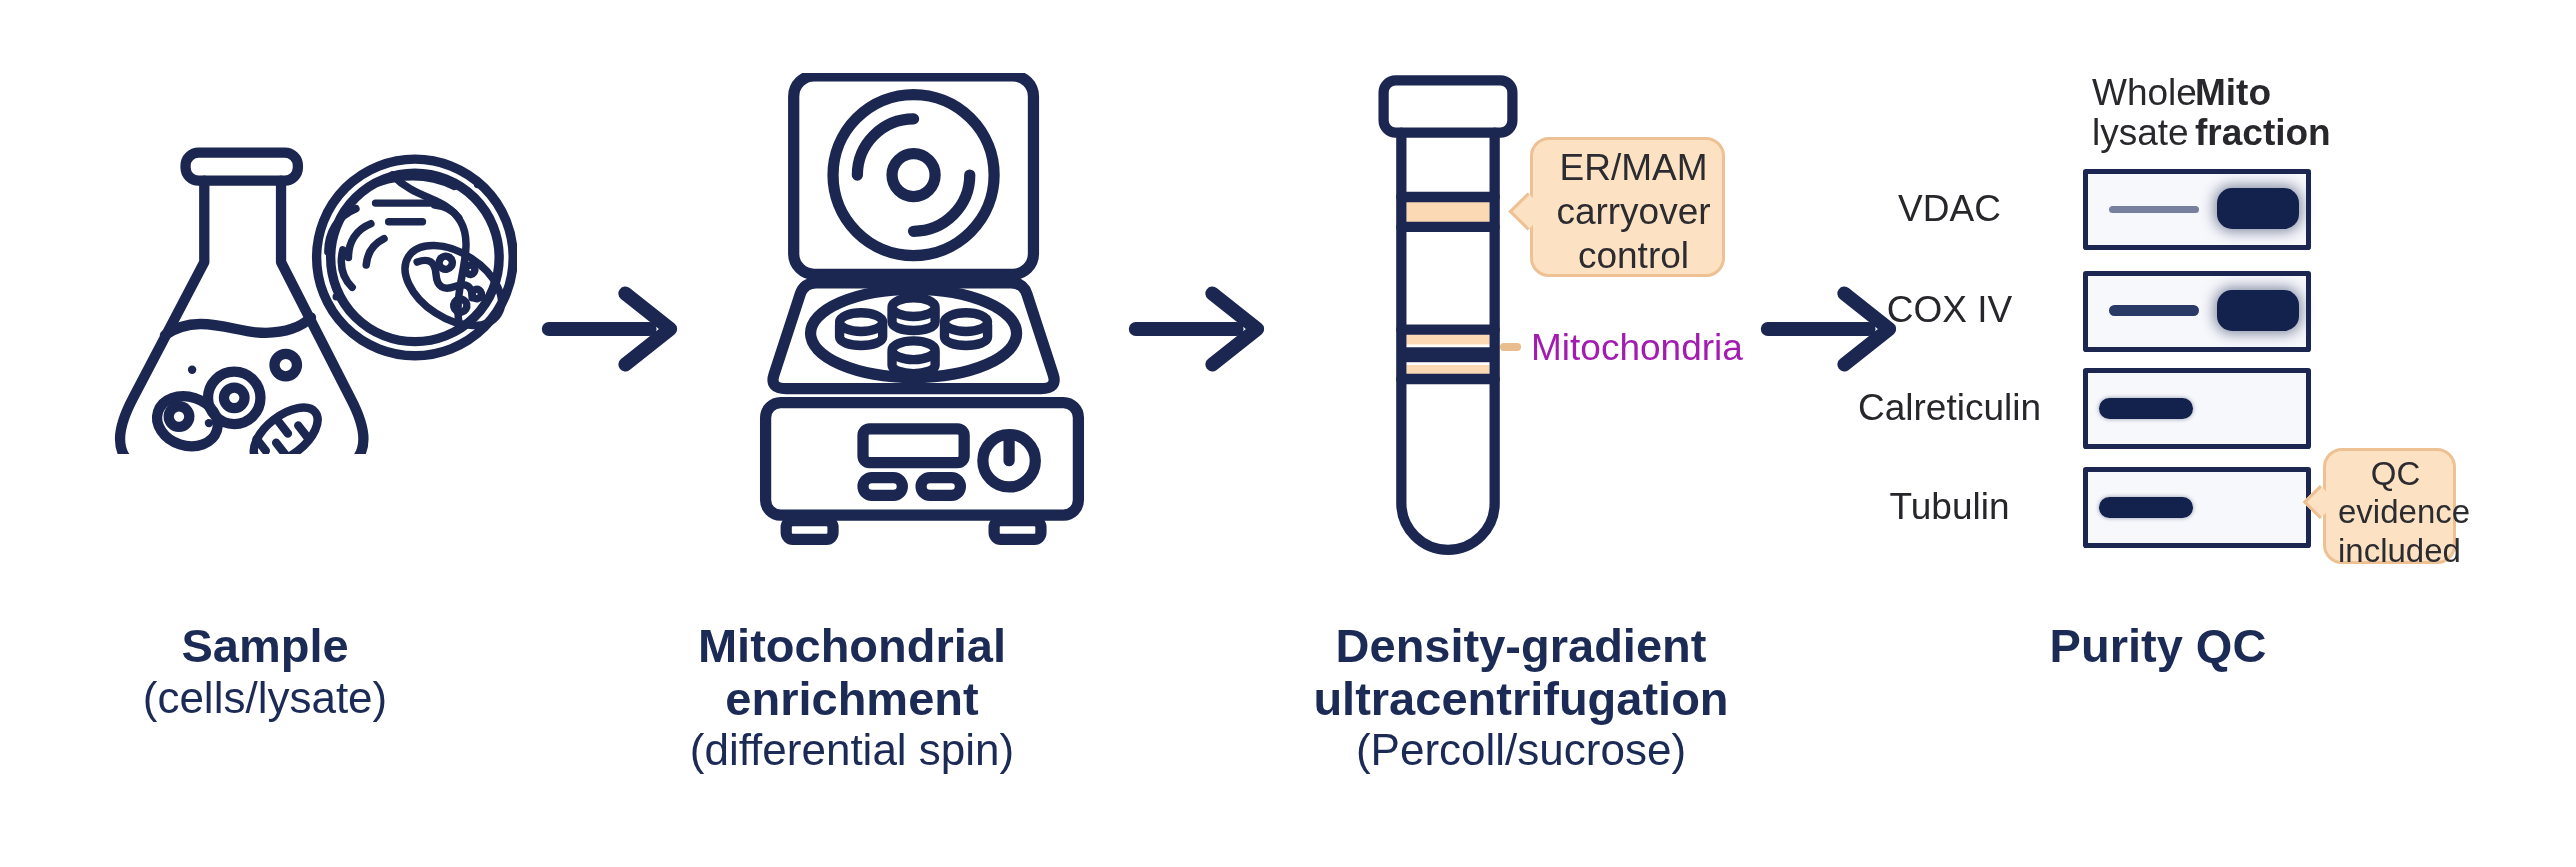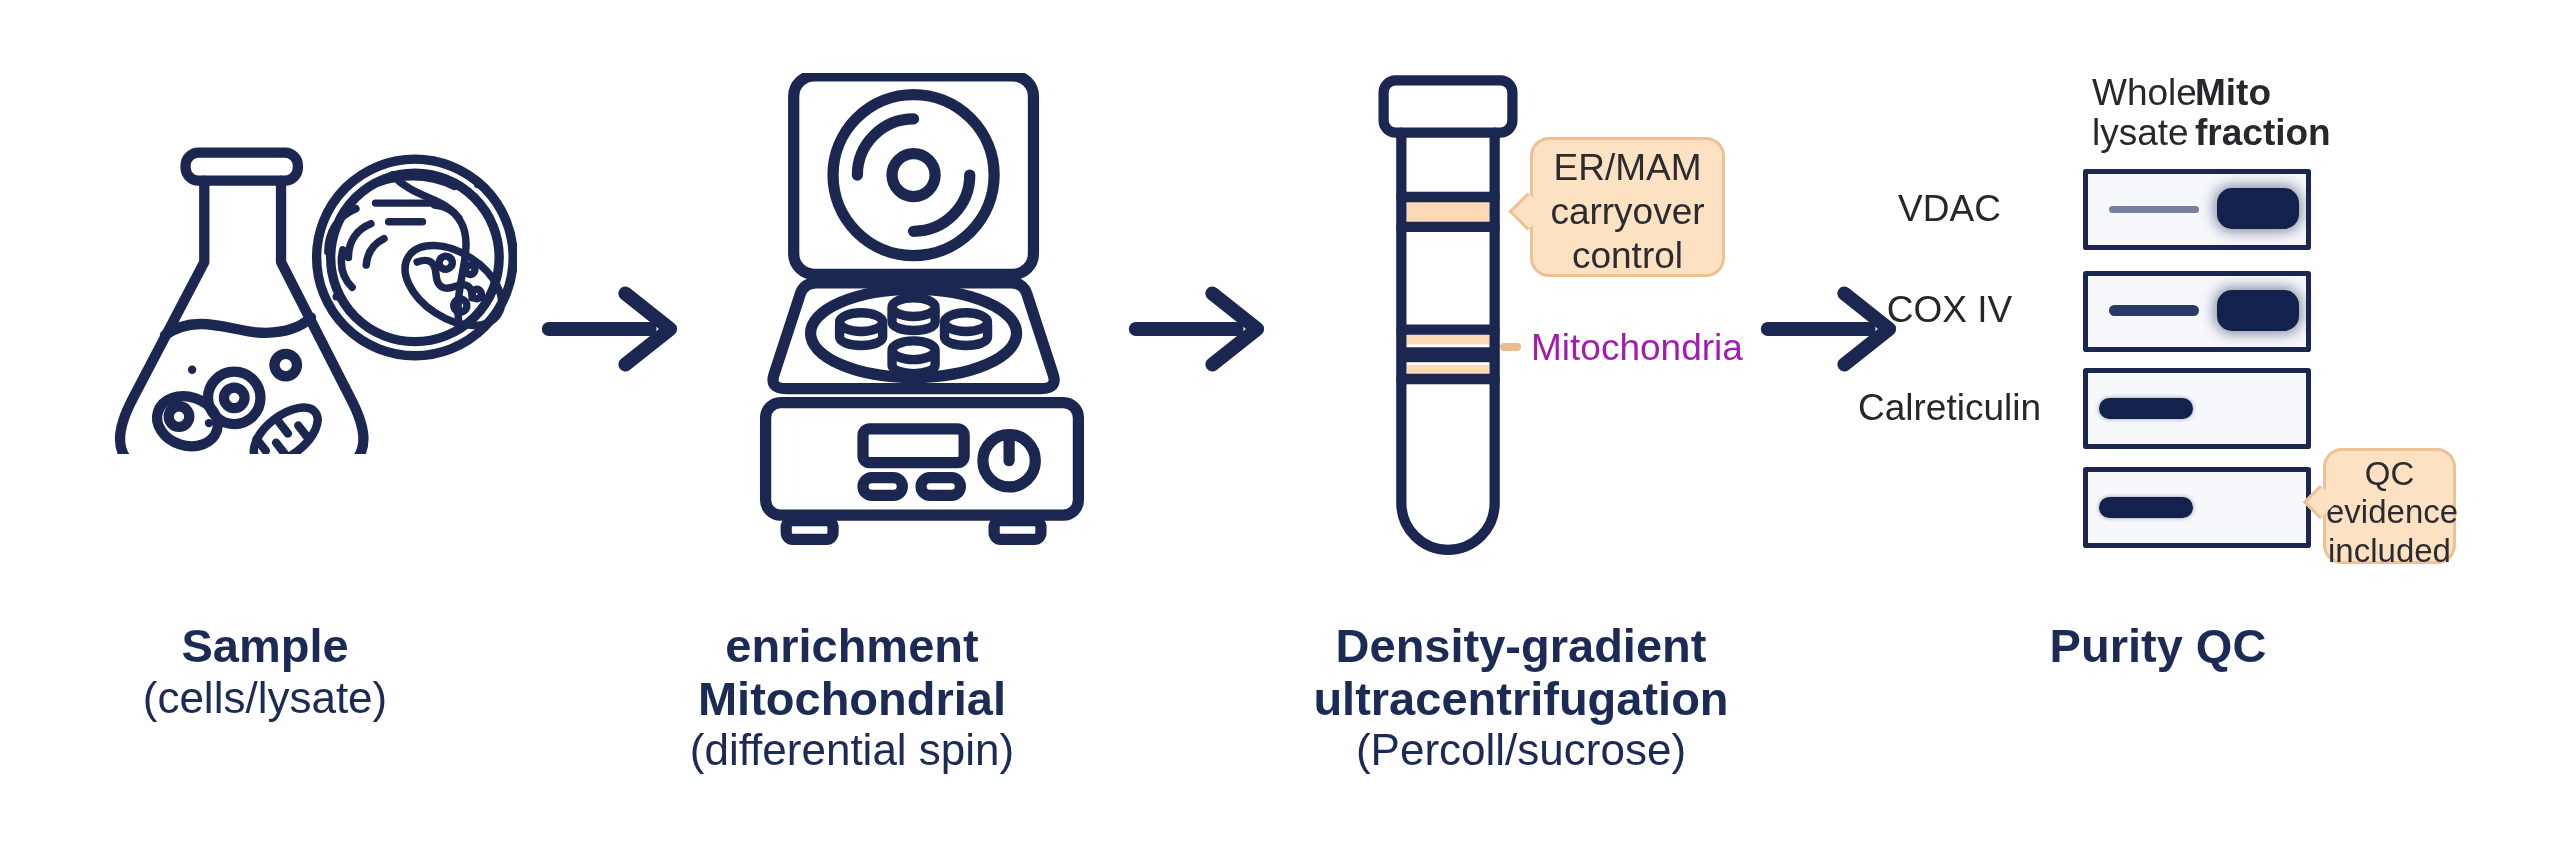--- a/index.html
+++ b/index.html
@@ -15,21 +15,21 @@
   
   .step-title{position:absolute;top:604px;width:468px;text-align:center;
     color:var(--heading-color,#1c2a56);font-size:47px;line-height:1.12;margin-top:16px;}
   .step-title .tl{font-weight:700;}
   .step-title .sub{font-weight:400;font-size:44px;}
 
   
   .callout{position:absolute;background:var(--callout-fill,#fce2c2);
     border:3.7px solid var(--callout-border,#edc193);border-radius:19px;
     text-align:center;color:#2b2b30;box-sizing:border-box;}
-  .callout .cl{display:block;}
+  .callout .cl{display:block;padding-left:12px;}
   .pointer{position:absolute;background:var(--callout-fill,#fce2c2);
     border-left:3.7px solid var(--callout-border,#edc193);
     border-bottom:3.7px solid var(--callout-border,#edc193);
     transform:rotate(45deg);z-index:3;}
   #ermam-callout{left:1530px;top:137px;width:195px;height:140px;font-size:37px;line-height:1.2;padding-top:5.6px;z-index:2;}
   #ermam-pointer{left:1514px;top:198px;width:24px;height:24px;}
   #qc-callout{left:2323px;top:448px;width:133px;height:116px;font-size:33px;line-height:1.17;padding-top:3.7px;z-index:2;}
   #qc-pointer{left:2308px;top:490px;width:20.6px;height:20.6px;}
 
   
@@ -187,20 +187,21 @@
     <div>lysate</div>
   </div>
   <div class="blot-header" id="hdr-mito">
     <div>Mito</div>
     <div>fraction</div>
   </div>
 
   <div class="blot-row-label" style="top:188px">VDAC</div>
   <div class="blot-row-label" style="top:289px">COX IV</div>
   <div class="blot-row-label" style="top:387px">Calreticulin</div>
+  <div class="blot-row-label" style="top:486px">Tubulin</div>
 
   <div class="blot-panel" style="top:169px">
     <div class="band lane-whole band-faint"></div>
     <div class="band lane-mito band-strong"></div>
   </div>
   <div class="blot-panel" style="top:271px">
     <div class="band lane-whole band-medium"></div>
     <div class="band lane-mito band-strong"></div>
   </div>
   <div class="blot-panel" style="top:368px">
@@ -217,22 +218,22 @@
     <span class="cl">QC</span>
     <span class="cl">evidence</span>
     <span class="cl">included</span>
   </div>
 
   <div class="step-title" style="left:31px">
     <div class="tl">Sample</div>
     <div class="sub">(cells/lysate)</div>
   </div>
   <div class="step-title" style="left:618px">
+    <div class="tl">Mitochondrial</div>
     <div class="tl">enrichment</div>
-    <div class="tl">Mitochondrial</div>
     <div class="sub">(differential spin)</div>
   </div>
   <div class="step-title" style="left:1287px">
     <div class="tl">Density-gradient</div>
     <div class="tl">ultracentrifugation</div>
     <div class="sub">(Percoll/sucrose)</div>
   </div>
   <div class="step-title" style="left:1924px">
     <div class="tl">Purity QC</div>
   </div>

